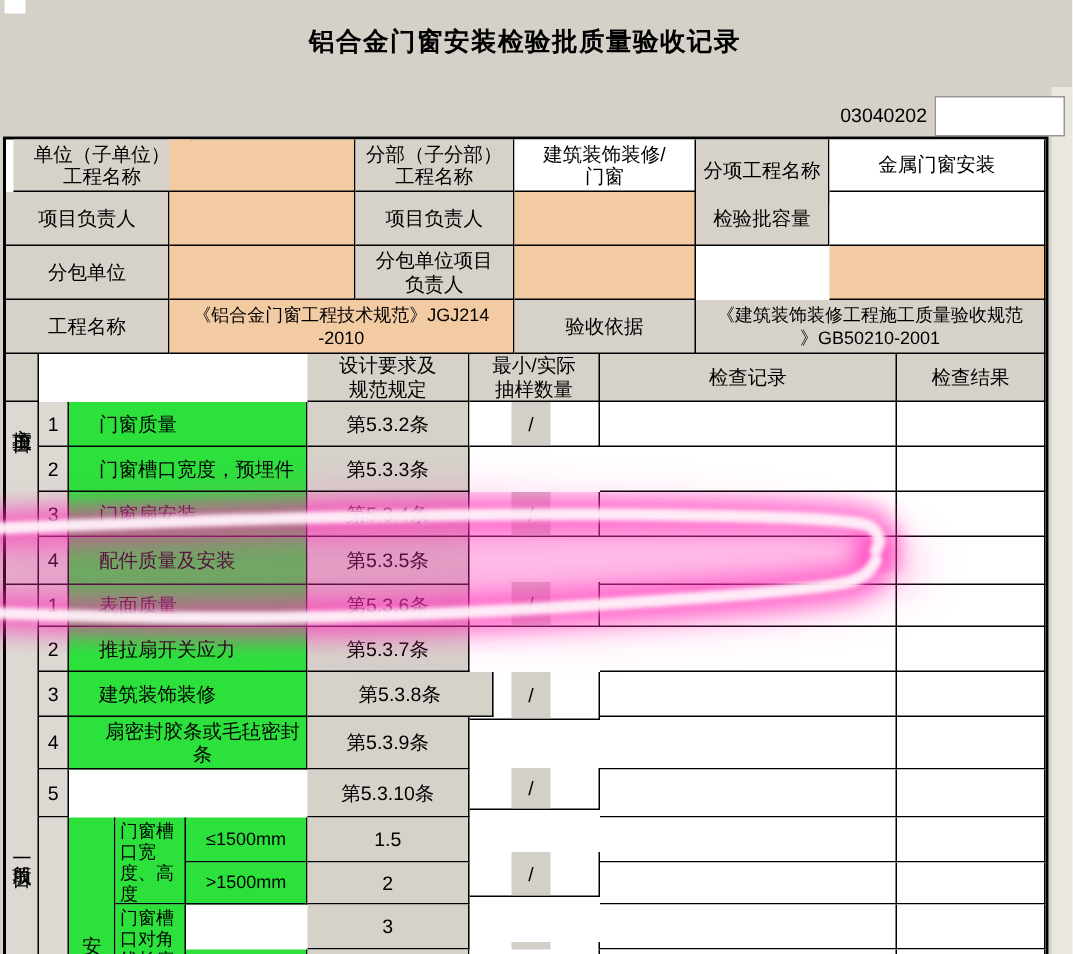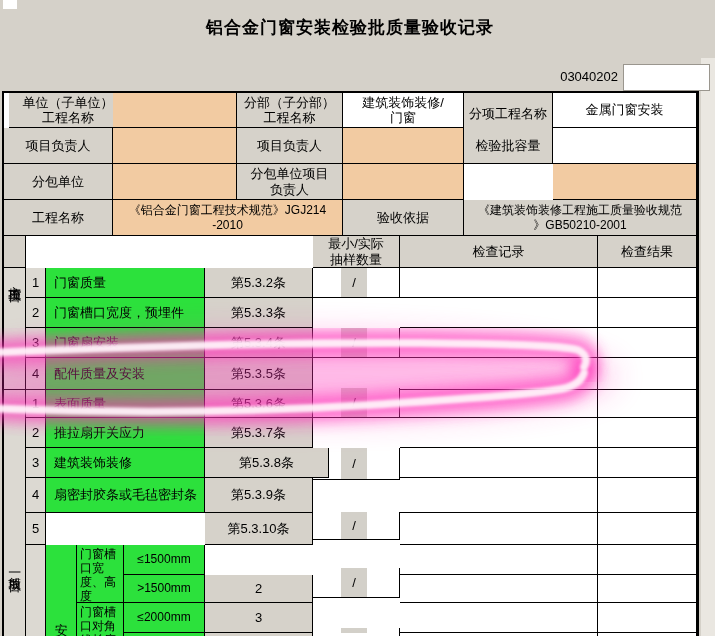--- a/index.html
+++ b/index.html
@@ -14,21 +14,21 @@
   #form{position:absolute;left:2px;top:91px;width:697px;height:549px;
         border:2px solid #000;box-sizing:border-box;background:#fff;z-index:1;}
   .c{position:absolute;box-sizing:border-box;border-right:1px solid #000;border-bottom:1px solid #000;
      display:flex;align-items:center;justify-content:center;text-align:center;
      font-size:13px;line-height:1.18;white-space:pre-line;overflow:hidden;}
   .g{background:var(--gray,#d6d2ca);}
   .o{background:var(--orange,#f2cba2);}
   .w{background:#fff;}
   .grn{background:var(--green,#2ce13c);}
   .numc{background:#dcd9d2;}
-  .name{justify-content:flex-start;text-align:right;padding-left:8px;}
+  .name{justify-content:flex-start;text-align:center;padding-left:20px;}
   .small{font-size:12px;}
   .wrap3{word-break:break-all;justify-content:flex-start;text-align:left;padding:2px 0 0 3px;align-items:flex-start;}
   .vcell{display:flex;justify-content:center;align-items:flex-start;background:#dcd9d2;}
   .vtext{writing-mode:vertical-lr;text-orientation:upright;letter-spacing:2px;font-size:13px;}
   .stripe{position:absolute;left:28px;top:0;bottom:0;width:26px;background:#d3d0c9;
           display:flex;align-items:center;justify-content:center;font-size:13px;}
   .sample{position:relative;}
   #marker{position:absolute;left:0;top:276px;width:700px;height:190px;pointer-events:none;z-index:6;}
 </style>
 </head>
@@ -68,20 +68,22 @@
     <div class="c o" style="left:549px;top:71px;width:144px;height:36px"></div>
 
     <div class="c g" style="left:0;top:107px;width:109px;height:36px">工程名称</div>
     <div class="c o small" style="left:109px;top:107px;width:230px;height:36px">《铝合金门窗工程技术规范》JGJ214
 -2010</div>
     <div class="c g" style="left:339px;top:107px;width:121px;height:36px">验收依据</div>
     <div class="c g small" style="left:460px;top:107px;width:233px;height:36px">《建筑装饰装修工程施工质量验收规范
 》GB50210-2001</div>
 
     <div class="c g" style="left:0;top:143px;width:22px;height:32px"></div>
+    <div class="c g" style="left:201px;top:143px;width:108px;height:32px">设计要求及
+规范规定</div>
     <div class="c g" style="left:309px;top:143px;width:87px;height:32px">最小/实际
 抽样数量</div>
     <div class="c g" style="left:396px;top:143px;width:198px;height:32px">检查记录</div>
     <div class="c g" style="left:594px;top:143px;width:99px;height:32px">检查结果</div>
 
     <div class="c vcell" style="left:0;top:175px;width:22px;height:122px;padding-top:7px"><span class="vtext">主控项目</span></div>
     <div class="c vcell" style="left:0;top:297px;width:22px;height:261px;padding-top:175px"><span class="vtext">一般项目</span></div>
 
     <div class="c numc" style="left:22px;top:175px;width:20px;height:30px">1</div>
     <div class="c grn name" style="left:42px;top:175px;width:159px;height:30px">门窗质量</div>
@@ -143,32 +145,32 @@
     <div class="c g" style="left:201px;top:420px;width:108px;height:32px">第5.3.10条</div>
 
     <div class="c w" style="left:396px;top:420px;width:198px;height:32px"></div>
     <div class="c w" style="left:594px;top:420px;width:99px;height:32px"></div>
 
     <div class="c numc" style="left:22px;top:452px;width:20px;height:106px"></div>
     <div class="c grn vcell" style="left:42px;top:452px;width:31px;height:106px;background:var(--green,#2ce13c);padding-top:67px"><span class="vtext">安</span></div>
 
     <div class="c grn wrap3 small" style="left:73px;top:452px;width:47px;height:58px">门窗槽口宽度、高度</div>
     <div class="c grn small" style="left:120px;top:452px;width:81px;height:30px">≤1500mm</div>
+    <div class="c g" style="left:201px;top:452px;width:108px;height:30px">1.5</div>
 
     <div class="c w" style="left:396px;top:452px;width:198px;height:30px"></div>
     <div class="c w" style="left:594px;top:452px;width:99px;height:30px"></div>
 
     <div class="c grn small" style="left:120px;top:482px;width:81px;height:28px">&gt;1500mm</div>
     <div class="c g" style="left:201px;top:482px;width:108px;height:28px">2</div>
 
     <div class="c w" style="left:396px;top:482px;width:198px;height:28px"></div>
     <div class="c w" style="left:594px;top:482px;width:99px;height:28px"></div>
 
     <div class="c grn wrap3 small" style="left:73px;top:510px;width:47px;height:48px">门窗槽口对角线长度</div>
-    <div class="c grn small" style="left:120px;top:510px;width:81px;height:30px">≤2000mm</div>
     <div class="c g" style="left:201px;top:510px;width:108px;height:30px">3</div>
 
     <div class="c w" style="left:396px;top:510px;width:198px;height:30px"></div>
     <div class="c w" style="left:594px;top:510px;width:99px;height:30px"></div>
 
     <div class="c grn" style="left:120px;top:540px;width:81px;height:18px"></div>
     <div class="c g" style="left:201px;top:540px;width:108px;height:18px"></div>
     <div class="c w" style="left:309px;top:540px;width:87px;height:18px"></div>
     <div class="c w" style="left:396px;top:540px;width:198px;height:18px"></div>
     <div class="c w" style="left:594px;top:540px;width:99px;height:18px"></div>

